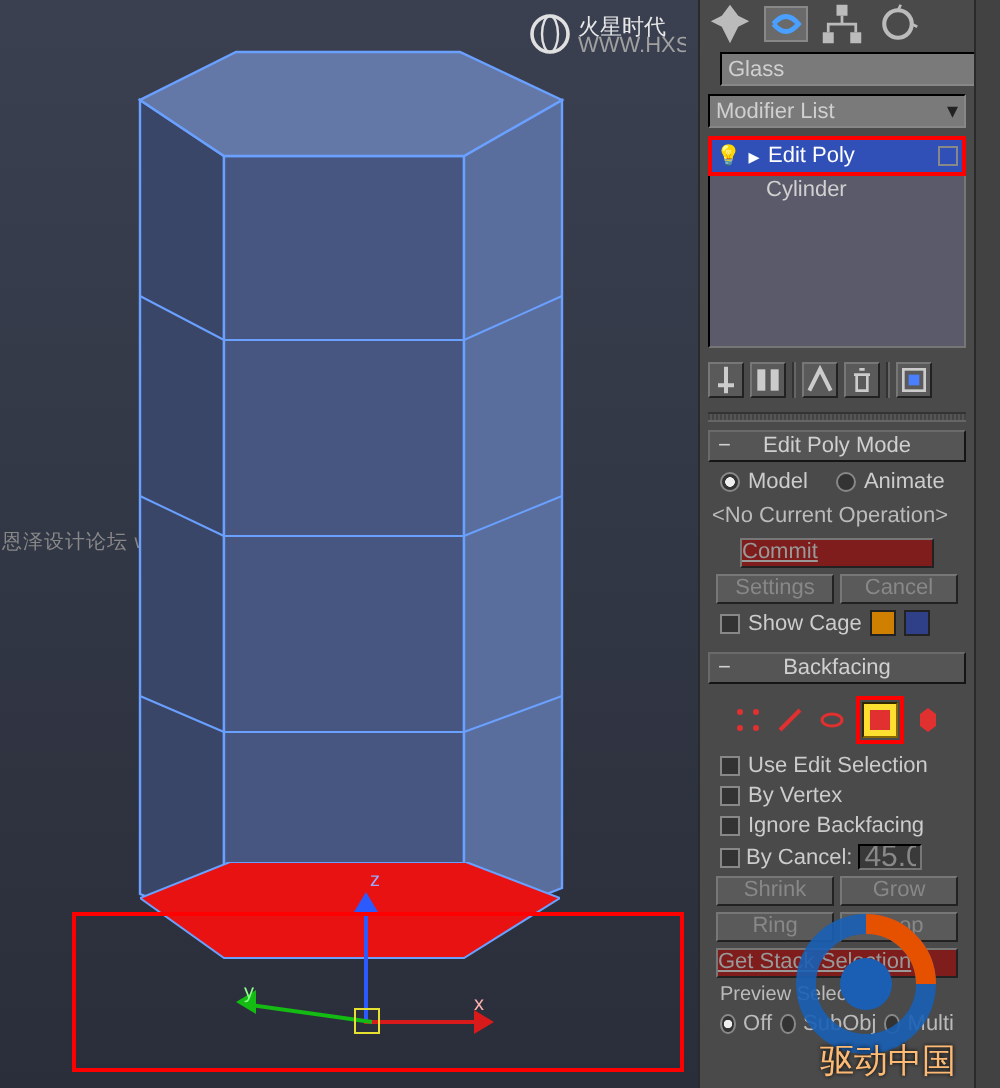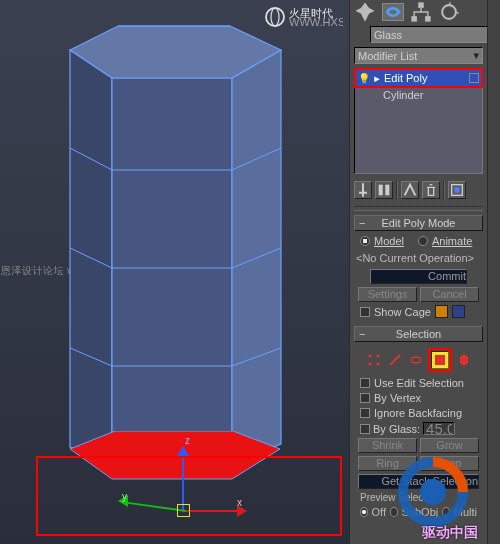--- a/index.html
+++ b/index.html
@@ -27,21 +27,21 @@
 .gizmo-center { position: absolute; bottom: 27px; left: 177px; width: 13px; height: 13px; border: 1.5px solid #e6e030; }
 .red-highlight { position: absolute; bottom: 8px; left: 36px; width: 306px; height: 80px; border: 2px solid #ff0000; }
 
 .panel { width: 151px; height: 544px; background: #4a4a4a; border-left: 1px solid #2a2a2a; display: flex; }
 .panel-main { width: 137px; display: flex; flex-direction: column; }
 .panel-tabs { width: 14px; background: #424242; border-left: 1px solid #2a2a2a; }
 .toolbar-top { height: 24px; background: #4a4a4a; display: flex; align-items: center; gap: 6px; padding: 0 4px; }
 .tool-icon { width: 22px; height: 18px; display: flex; align-items: center; justify-content: center; color: #ccc; }
 .tool-icon.active { background: #6a6a6a; border: 1px solid #888; }
 
-.name-field { margin: 2px 20px; height: 17px; display: flex; }
+.name-field { margin: 2px 10px; height: 17px; display: flex; }
 .name-input { flex: 1; background: #7a7a7a; border: 1px inset #333; color: #d0d0d0; padding: 0 3px; font-size: 11px; }
 
 .mod-dropdown { margin: 2px 4px; height: 17px; background: #7a7a7a; border: 1px inset #333; display: flex; align-items: center; padding: 0 3px; color: #d0d0d0; }
 .mod-dropdown::after { content: "▾"; margin-left: auto; color: #222; }
 
 .mod-stack { margin: 2px 4px; height: 106px; background: #5a5a6a; border: 1px inset #222; display: flex; flex-direction: column; }
 .mod-stack-red { border: 2px solid #ff0000; margin: -1px; padding: 0; }
 .mod-item { height: 16px; display: flex; align-items: center; padding: 0 2px; color: #d0d0d0; font-size: 11px; gap: 2px; }
 .mod-item.selected { background: #3050b8; color: #fff; }
 .mod-item .eye { width: 12px; text-align: center; font-size: 10px; }
@@ -50,43 +50,43 @@
 
 .mod-toolbar { margin: 4px 4px 2px; height: 20px; display: flex; gap: 3px; align-items: center; }
 .mod-btn { width: 18px; height: 18px; background: #5a5a5a; border: 1px outset #777; display: flex; align-items: center; justify-content: center; color: #ccc; font-size: 10px; }
 .mod-sep { width: 2px; height: 18px; border-left: 1px solid #333; border-right: 1px solid #666; }
 .mod-divider { height: 5px; margin: 4px 4px; border-top: 1px solid #333; border-bottom: 1px solid #666; background: repeating-linear-gradient(90deg,#444,#444 1px,#555 1px,#555 2px); }
 
 .rollout { margin: 0 4px 4px; }
 .rollout-header { height: 16px; background: #555; border: 1px outset #6a6a6a; display: flex; align-items: center; justify-content: center; color: #d0d0d0; position: relative; }
 .rollout-header .minus { position: absolute; left: 4px; }
 .rollout-body { background: #4a4a4a; padding: 4px 2px; display: flex; flex-direction: column; gap: 3px; }
-.radio-row { display: flex; align-items: center; gap: 4px; color: #ccc; padding: 0 4px; text-decoration: underline; }
+.radio-row { display: flex; align-items: center; gap: 4px; color: #ccc; padding: 0 4px; }
 .radio { width: 10px; height: 10px; border-radius: 50%; border: 1px solid #888; background: #333; display: inline-block; }
 .radio.on { background: radial-gradient(circle,#eee 0 40%,#333 45%); }
 .noop { text-align: left; color: #bbb; margin: 2px 0; }
-.wide-btn { height: 15px; background: #0f172a; border: 1px outset #777; color: #999; text-align: right; margin: 0 14px; }
+.wide-btn { height: 15px; background: #7f1d1d; border: 1px outset #777; color: #999; text-align: left; margin: 0 14px; text-decoration: underline; }
 .btn-row { display: flex; gap: 3px; padding: 0 2px; align-items: flex-end; }
 .half-btn { flex: 1; height: 15px; background: #5a5a5a; border: 1px outset #777; color: #888; text-align: center; }
 .check-row { display: flex; align-items: center; gap: 4px; padding: 0 4px; color: #ccc; }
 .checkbox { width: 10px; height: 10px; border: 1px solid #888; background: #333; }
 .swatch-sm { width: 13px; height: 13px; border: 1px solid #222; }
 
 .sel-icons { display: flex; gap: 3px; padding: 2px 2px; align-items: center; justify-content: center; }
 .sel-icon { width: 18px; height: 18px; display: flex; align-items: center; justify-content: center; border: 1px solid transparent; }
 .sel-icon svg { width: 14px; height: 14px; }
 .sel-poly-highlight { border: 2px solid #ff0000; padding: 1px; }
 .sel-poly-highlight .sel-icon { background: #ffe030; border: 1px inset #886600; }
 .spinner-row { display: flex; align-items: center; gap: 3px; padding: 0 4px; color: #ccc; }
 .spinner-field { width: 32px; height: 13px; background: #3a3a3a; border: 1px inset #222; color: #888; padding: 0 2px; font-size: 15px; }
 .prev-row { display: flex; align-items: center; gap: 4px; padding: 0 4px; color: #bbb; font-size: 10px; }
 
 .watermark-big { position: absolute; right: 24px; bottom: 6px; width: 86px; height: 86px; pointer-events: none; }
 .watermark-big svg { width: 100%; height: 100%; }
-.wm-text { position: absolute; right: 22px; bottom: 2px; color: #f0abfc; font-size: 14px; font-weight: bold; text-shadow: 0 0 2px #000; }
+.wm-text { position: absolute; right: 22px; bottom: 2px; color: #fdba74; font-size: 17px; font-weight: normal; text-shadow: 0 0 2px #000; }
 </style>
 </head>
 <body>
 
 <div class="viewport">
   <div class="watermark-top">
     <svg viewBox="0 0 80 22">
         <ellipse cx="12" cy="11" rx="9" ry="9" fill="none" stroke="#e0e0e0" stroke-width="1.8"></ellipse>
         <ellipse cx="12" cy="11" rx="4" ry="9" fill="none" stroke="#e0e0e0" stroke-width="1.2"></ellipse>
         <text x="26" y="11" fill="#e8e8e8" font-size="9">火星时代</text>
@@ -242,21 +242,21 @@
           <span>Show Cage</span>
           <span class="swatch-sm" style="background:#d08000"></span>
           <span class="swatch-sm" style="background:#304088"></span>
         </div>
       </div>
     </div>
 
     <div class="rollout">
       <div class="rollout-header">
           <span class="minus">−</span>
-          <span>Selection</span>
+          <span>Backfacing</span>
         </div>
       <div class="rollout-body">
         <div class="sel-icons">
           <div class="sel-icon">
               <svg viewBox="0 0 14 14">
                 <circle cx="3" cy="3" r="1.5" fill="#e03030"></circle>
                 <circle cx="11" cy="3" r="1.5" fill="#e03030"></circle>
                 <circle cx="3" cy="11" r="1.5" fill="#e03030"></circle>
                 <circle cx="11" cy="11" r="1.5" fill="#e03030"></circle>
               </svg>
@@ -291,21 +291,21 @@
         <div class="check-row">
             <span class="checkbox"></span>
             <span>By Vertex</span>
           </div>
         <div class="check-row">
             <span class="checkbox"></span>
             <span>Ignore Backfacing</span>
           </div>
         <div class="spinner-row">
           <span class="checkbox"></span>
-          <span>By Glass:</span>
+          <span>By Cancel:</span>
           <input class="spinner-field" value="45.0" style="">
         </div>
         <div class="btn-row">
           <div class="half-btn">Shrink</div>
           <div class="half-btn">Grow</div>
         </div>
         <div class="btn-row">
           <div class="half-btn">Ring</div>
           <div class="half-btn">Loop</div>
         </div>

